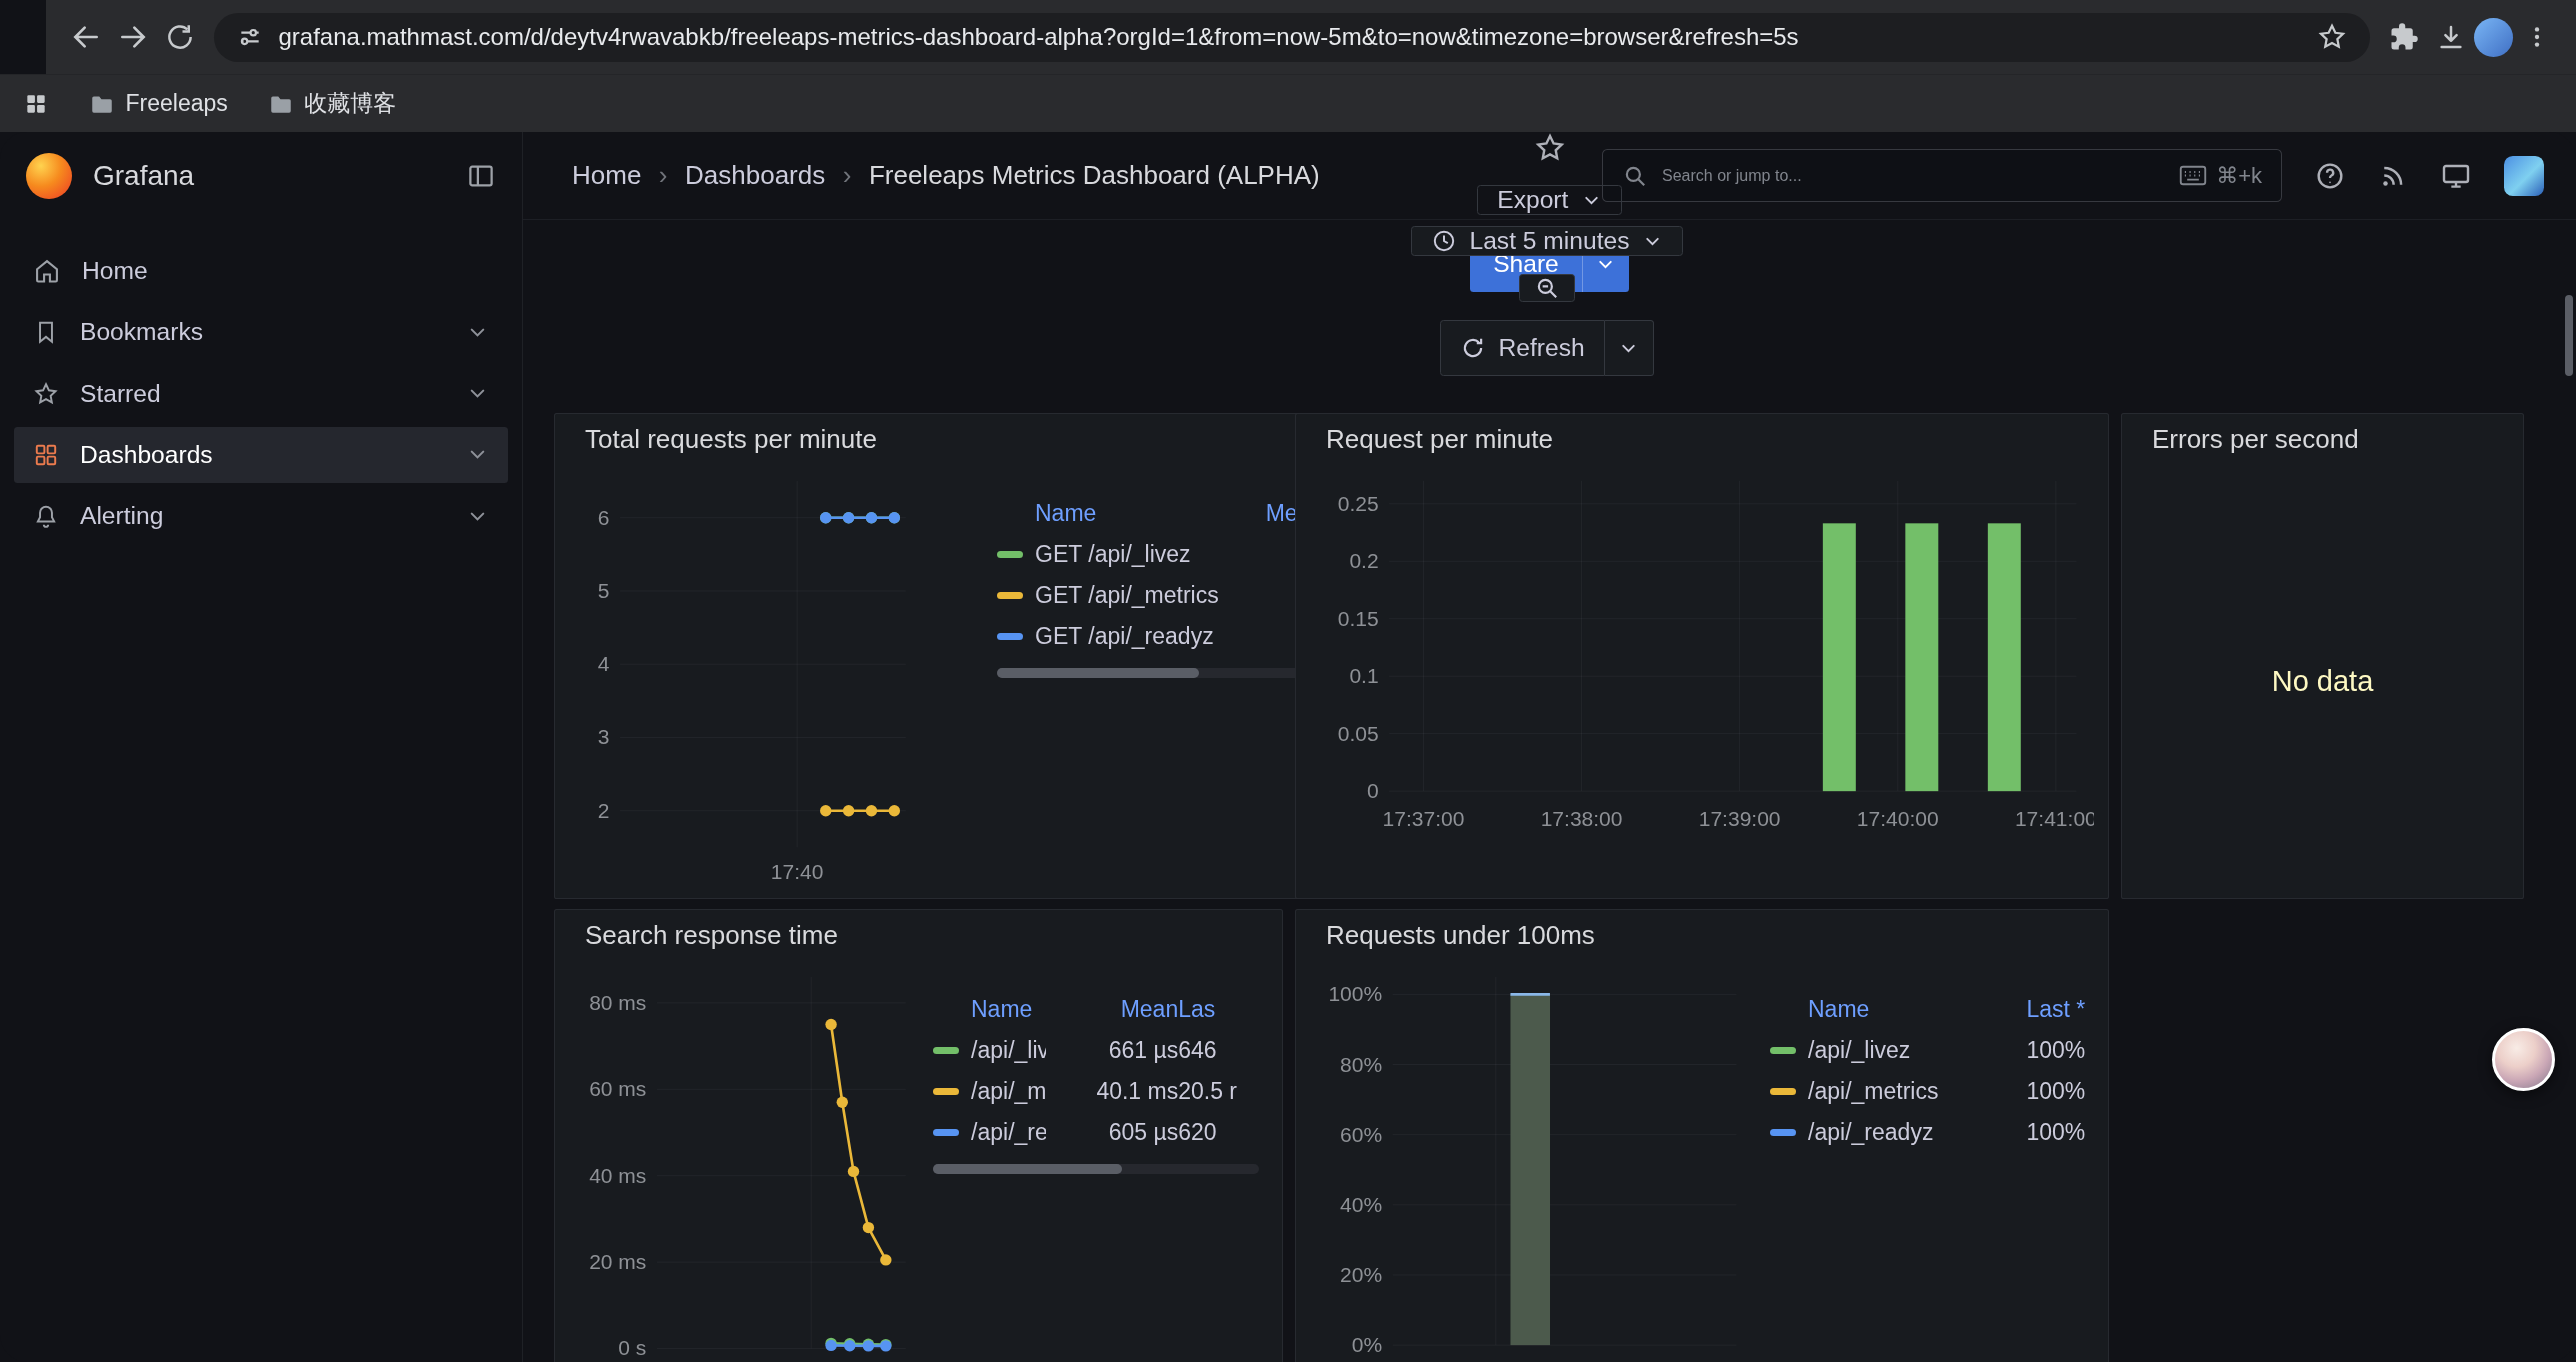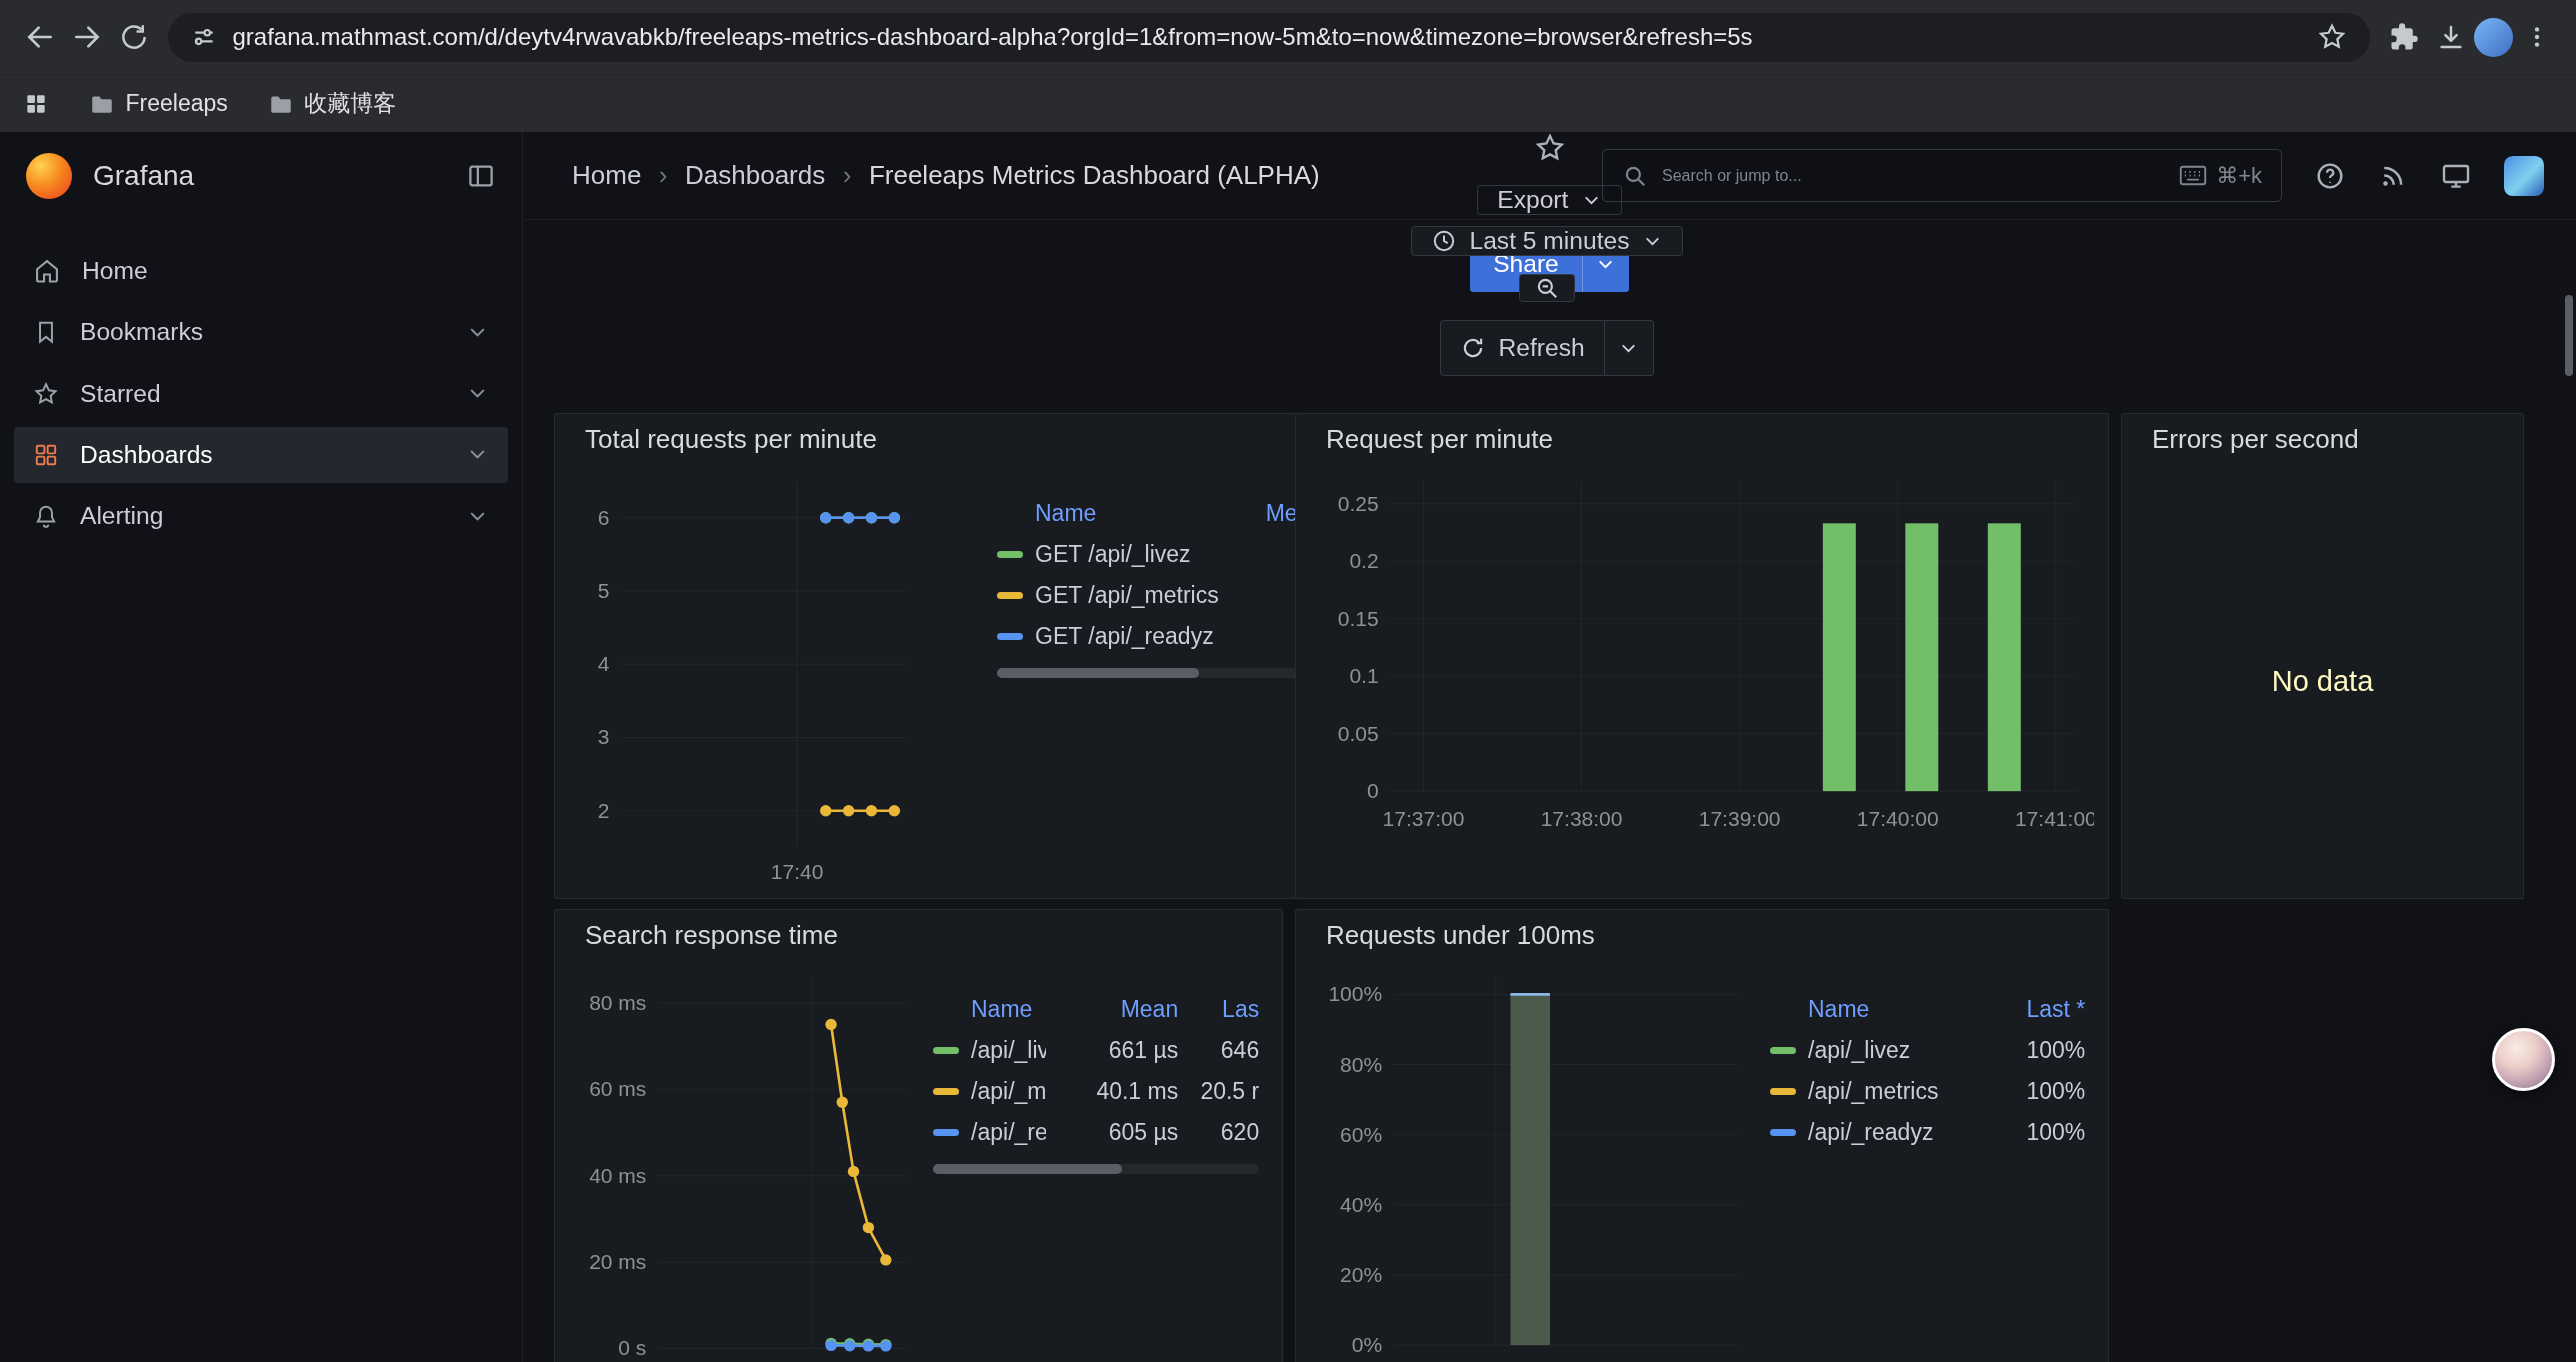--- a/index.html
+++ b/index.html
@@ -1,21 +1,21 @@
 <!DOCTYPE html>
 <html style="font-size:14px"><head>
 <meta charset="utf-8">
 <style>
   *{margin:0;padding:0;box-sizing:border-box;}
   html,body{width:2576px;height:1363px;overflow:hidden;background:#111217;
     font-family:"Liberation Sans","DejaVu Sans",sans-serif;color:#ccccdc;}
   .icon{display:inline-flex;align-items:center;justify-content:center;flex:none;}
   svg{display:block;}
   
-  .chrome-toolbar{height:74px;background:#2a2b2e;display:flex;align-items:center;padding:0 16px;gap:0;}
+  .chrome-toolbar{height:74px;background:#2a2b2e;display:flex;align-items:center;padding:0 16px;gap:0;margin-left:46px;}
   .cbtn{width:47px;height:47px;border-radius:50%;display:flex;align-items:center;justify-content:center;color:#c7cacd;}
   .url-bar{flex:1;height:49px;background:#1d1e21;border-radius:24.6px;display:flex;align-items:center;
     padding:0 23px;gap:16px;margin:0 10.5px;min-width:0;}
   .url-text{color:#e8eaed;font-size:24px;white-space:nowrap;overflow:hidden;text-overflow:ellipsis;flex:1;}
   .profile-avatar{width:39px;height:39px;border-radius:50%;background:linear-gradient(135deg,#7ab6f5,#3f6fc4);flex:none;}
   .chrome-bookmarks{height:58px;background:#2a2b2e;display:flex;align-items:center;padding:0 23px;gap:40px;border-top:0.9px solid #242528;}
   .bm{display:flex;align-items:center;gap:10.5px;color:#dfe1e5;font-size:23px;}
   
   .app{position:absolute;left:0;top:132px;right:0;bottom:0;background:#111217;border-radius:27px;}
   .sidebar{position:absolute;left:0;top:0;width:523px;bottom:0;border-right:0.9px solid #1f2126;}
@@ -65,21 +65,21 @@
   .panel-body.col{flex-direction:column;}
   .chart{flex:1;min-width:0;min-height:0;}
   .legend{width:344px;padding-top:30px;}
   .legend.narrow{width:333px;}
   .lt-head{display:flex;align-items:center;padding:5.3px 8.8px 7px 47px;color:#6e9fff;font-weight:500;font-size:23px;}
   .lt-row{display:flex;align-items:center;padding:7px 8.8px;font-size:23px;color:#ccccdc;}
   .sw{width:26px;height:7px;border-radius:3.5px;margin-right:12.3px;flex:none;}
   .lt-name{flex:1;min-width:0;white-space:nowrap;overflow:hidden;}
   .lt-val{width:96px;text-align:right;}
   .lt-val-m{width:132px;text-align:right;}
-  .lt-val-l{width:81px;text-align:right;white-space:nowrap;overflow:hidden;}
+  .lt-val-l{width:81px;text-align:left;white-space:nowrap;overflow:hidden;}
   .lt-scroll{height:10.5px;border-radius:5.3px;background:#26282e;margin:10.5px 8.8px 0;position:relative;}
   .lt-thumb{position:absolute;top:0;left:0;height:100%;background:#5a5e66;border-radius:5.3px;}
   .legend-line{display:flex;align-items:center;gap:21px;padding:0 0 7px 56px;font-size:23px;color:#ccccdc;height:46px;flex:none;}
   .no-data{height:calc(100% - 51px);display:flex;align-items:center;justify-content:center;color:#fef9c3;font-size:29px;}
   .page-scroll{position:absolute;right:2.6px;top:163px;width:8.8px;height:81px;background:#5b5e66;border-radius:4.4px;}
   .float-avatar{position:absolute;left:2492px;top:896px;width:63px;height:63px;border-radius:50%;
     border:3.5px solid #fff;box-shadow:0 3.5px 12.3px rgba(0,0,0,0.55);z-index:50;
     background:radial-gradient(circle at 38% 30%,#f8ece6 0%,#eccfc9 35%,#c9a6b5 62%,#7d7488 100%);}
 </style>
 </head>

